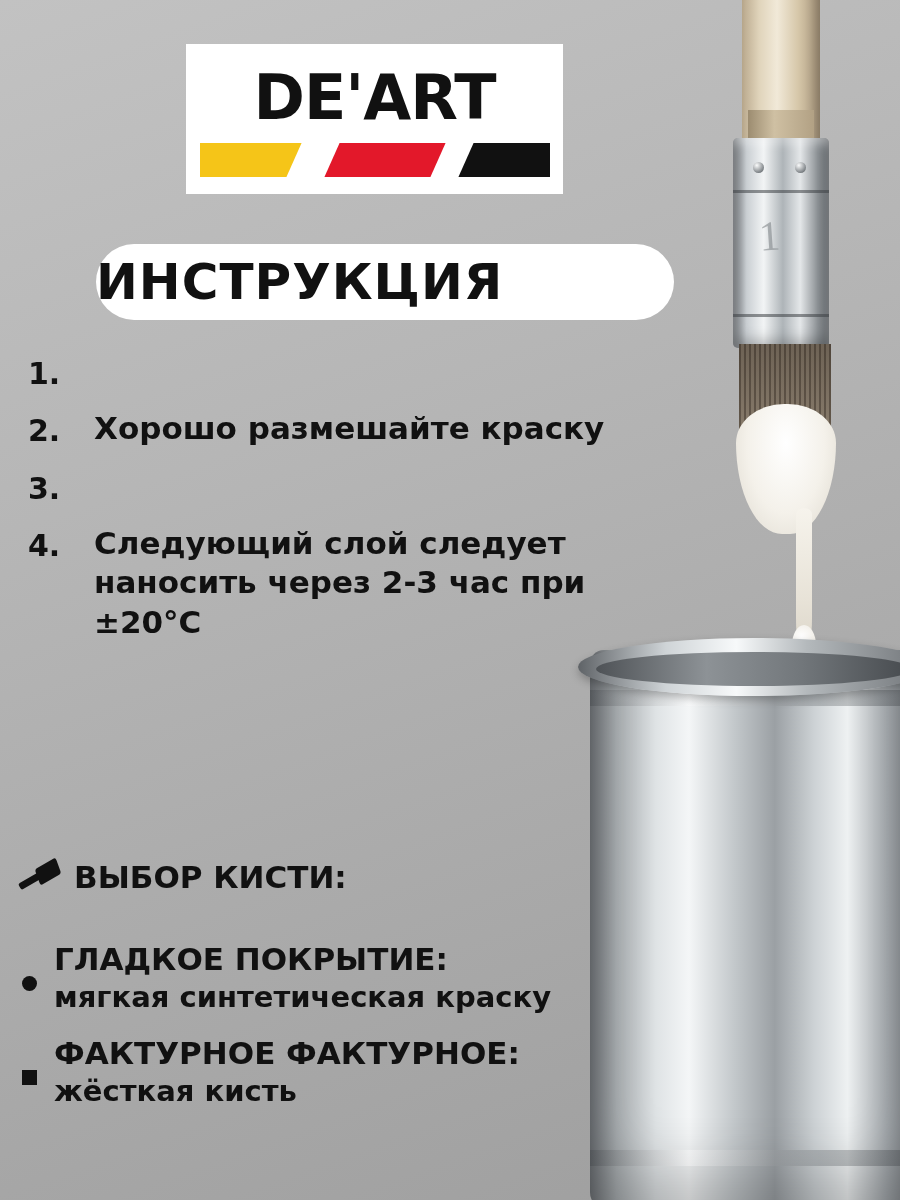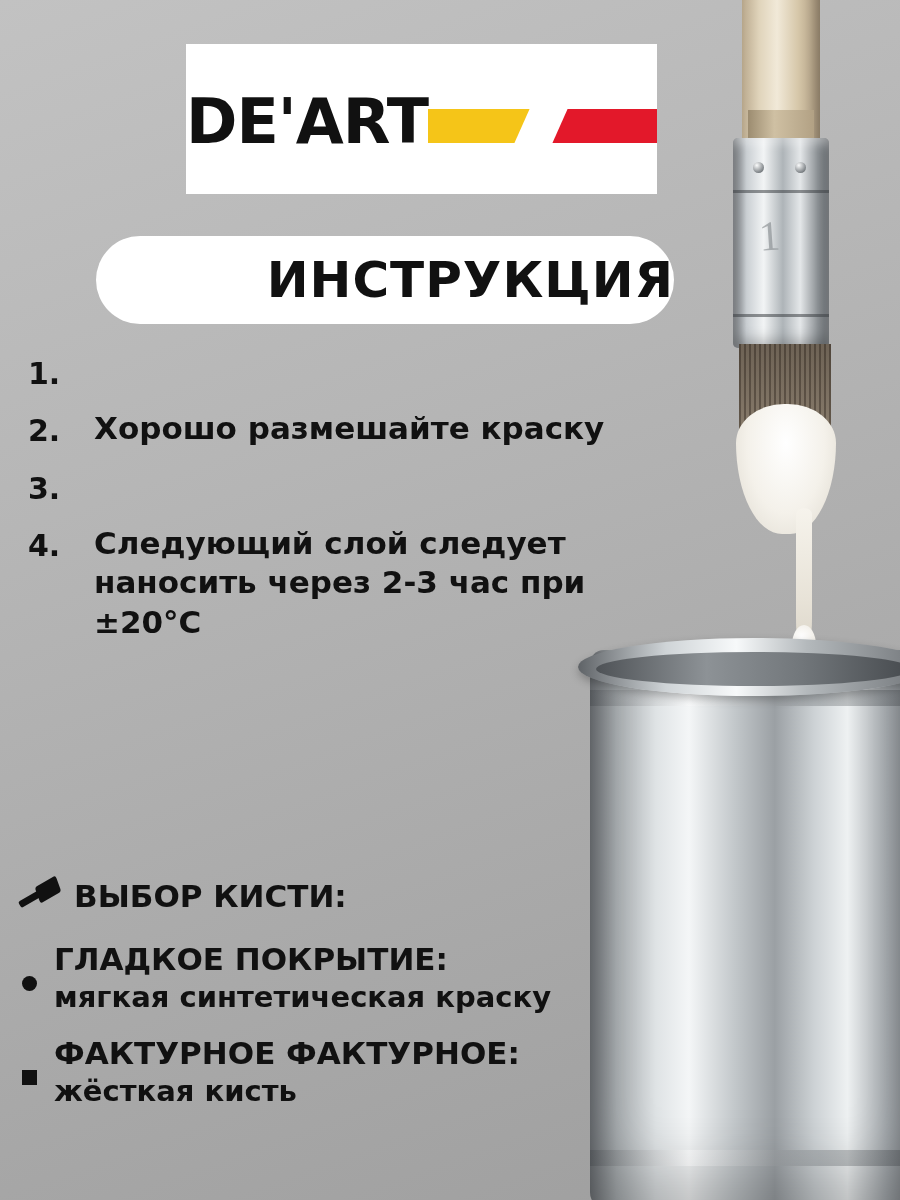--- a/index.html
+++ b/index.html
@@ -175,25 +175,25 @@
   .content {
     position: relative;
     z-index: 5;
     padding: 0;
   }
 
   .logo-box {
     position: absolute;
     left: 186px;
     top: 44px;
-    width: 471px;
+    width: 377px;
     height: 150px;
     background: #ffffff;
     display: flex;
-    flex-direction: row;
+    flex-direction: column;
     justify-content: center;
     align-items: center;
   }
   .logo-word {
     font-family: "DejaVu Sans", sans-serif;
     font-weight: bold;
     font-size: 62px;
     letter-spacing: -1px;
     color: #111111;
     line-height: 1;
@@ -214,28 +214,28 @@
   }
   .stripe.yellow { left: -14px; width: 108px; background: #f5c518; }
   .stripe.white  { left: 96px;  width: 36px;  background: #ffffff; }
   .stripe.red    { left: 132px; width: 108px; background: #e3182a; }
   .stripe.white2 { left: 238px; width: 30px;  background: #ffffff; }
   .stripe.black  { left: 266px; width: 120px; background: #111111; }
 
   .title-pill {
     position: absolute;
     left: 96px;
-    top: 236px;
+    top: 244px;
     width: 578px;
-    height: 88px;
+    height: 76px;
     background: #ffffff;
     border-radius: 44px;
     display: flex;
     align-items: center;
-    justify-content: flex-end;
+    justify-content: flex-start;
   }
   .title-pill .title-text {
     font-family: "DejaVu Sans", sans-serif;
     font-weight: bold;
     font-size: 50px;
     letter-spacing: 1px;
     color: #111111;
   }
 
   .steps {
@@ -268,23 +268,23 @@
   }
   .step-text.justify {
     width: 690px;
     text-align: justify;
     text-align-last: left;
   }
 
   .brush-choice {
     position: absolute;
     left: 18px;
-    top: 878px;
+    top: 859px;
     display: flex;
-    align-items: center;
+    align-items: flex-end;
   }
   .brush-icon {
     width: 44px;
     height: 34px;
     margin-right: 12px;
     position: relative;
   }
   .brush-icon .ico-handle {
     position: absolute;
     left: 0; top: 16px;

